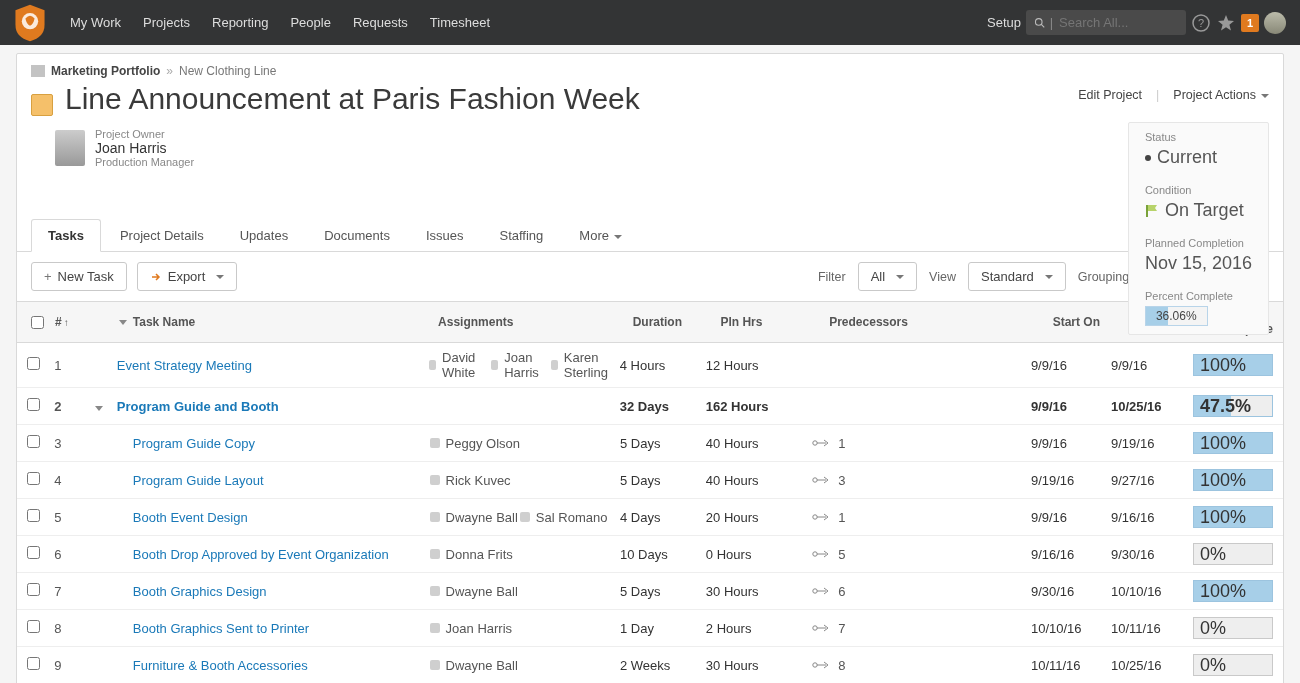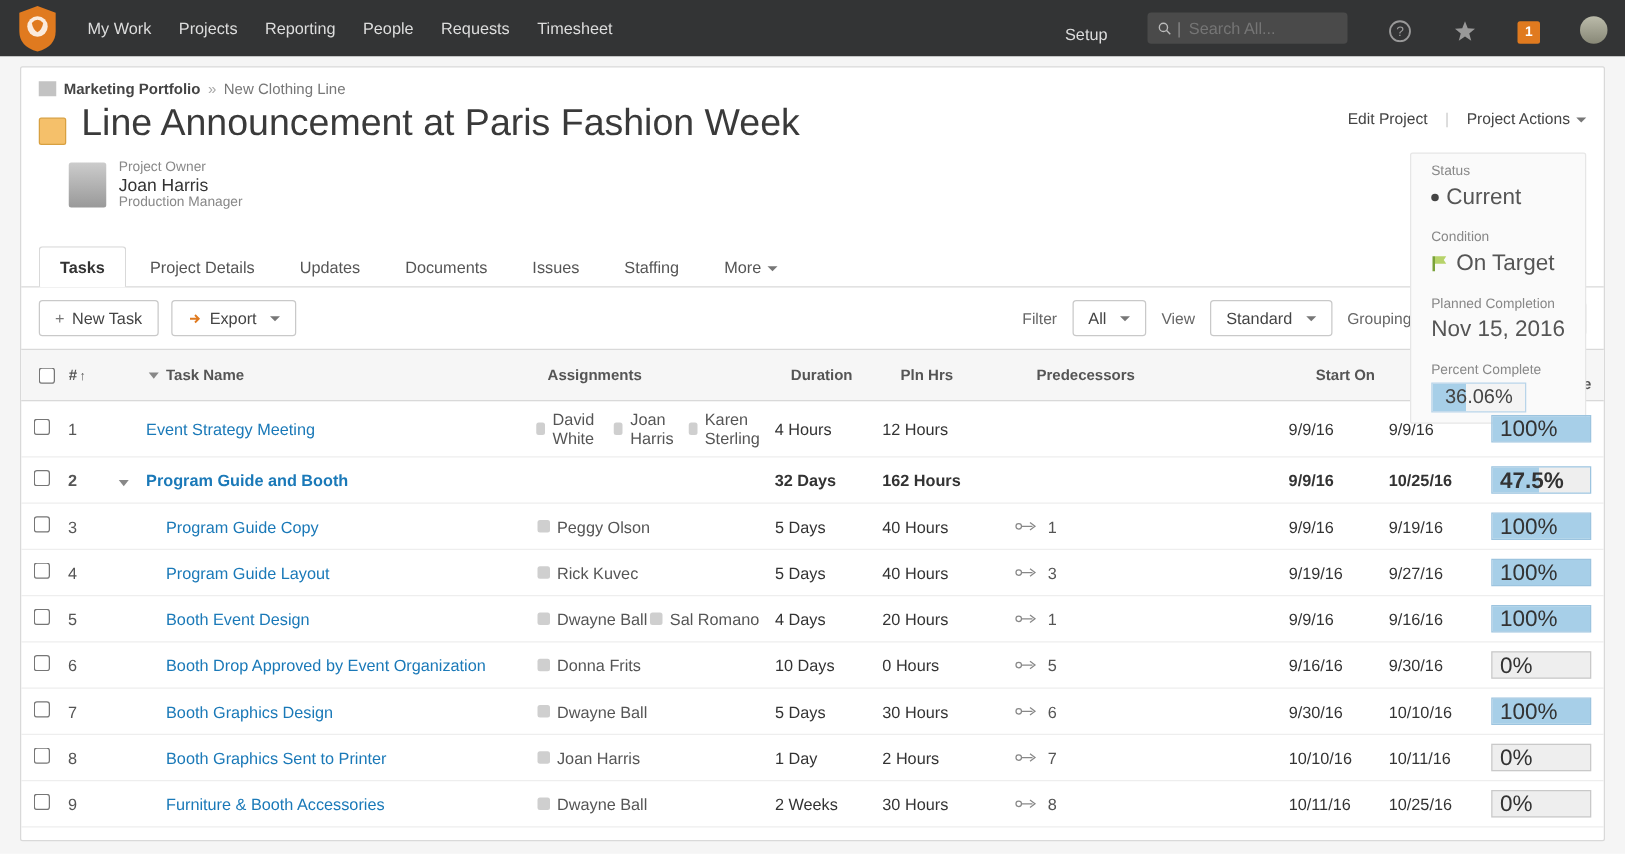--- a/index.html
+++ b/index.html
@@ -36,21 +36,21 @@
     padding:0 14px 0 10px;
     color:#ddd;
     gap:8px;
   }
   .logo{
     width:40px;height:45px;display:flex;align-items:center;justify-content:center;
   }
   .logo svg{width:40px;height:40px;}
   .topnav{display:flex;gap:22px;margin-left:12px;}
   .topnav span{color:#ddd;font-size:13px;cursor:pointer;}
-  .topbar-right{margin-left:auto;display:flex;align-items:flex-end;gap:32px;}
+  .topbar-right{margin-left:auto;display:flex;align-items:center;gap:5px;}
   .search-box{
     display:flex;align-items:center;background:#4a4a4a;border-radius:3px;
     padding:4px 8px;color:#bbb;width:160px;
   }
   .search-box input{
     background:transparent;border:none;outline:none;color:#ddd;font-size:13px;width:100%;
   }
   .icon-btn{width:20px;height:20px;display:flex;align-items:center;justify-content:center;color:#bbb;}
   .badge{
     background:#e07a1f;color:#fff;font-size:11px;font-weight:bold;
@@ -104,35 +104,35 @@
     display:flex;
     flex-direction:column;
   }
   .summary-cell{padding:8px 16px;min-width:100px;}
   .summary-cell .lbl{font-size:11px;color:#888;margin-bottom:4px;}
   .summary-cell .val{font-size:18px;color:#555;display:flex;align-items:center;gap:6px;}
   .dot{width:6px;height:6px;background:#444;border-radius:50%;display:inline-block;}
   .flag{width:14px;height:14px;display:inline-block;}
   .pct-chip{
     display:inline-block;background:linear-gradient(to right,#a7cfe8 0%,#a7cfe8 36%,#f4f4f4 36%,#f4f4f4 100%);
-    border:1px solid #b8d4e9;padding:2px 10px;font-size:16px;color:#444;
+    border:1px solid #b8d4e9;padding:2px 10px;font-size:12px;color:#444;
   }
 
   
   .tabs{
     display:flex;align-items:flex-end;gap:2px;
     padding:0 14px;border-bottom:1px solid var(--border);
     margin-top:18px;
   }
   .tab{
     padding:8px 16px;font-size:13px;color:#555;border:1px solid transparent;
     cursor:pointer;position:relative;top:1px;border-radius:3px 3px 0 0;
   }
   .tab.active{
-    background:#fff;border:1px solid var(--border);border-bottom-color:#fff;color:#333;font-weight:600;
+    background:#fff;border:1px solid var(--border);border-bottom-color:#fff;color:#333;font-weight:600;margin-top:22px;
   }
 
   
   .toolbar{
     display:flex;align-items:center;gap:10px;
     padding:10px 14px;border-bottom:1px solid var(--border);
   }
   .btn{
     display:inline-flex;align-items:center;gap:6px;
     border:1px solid var(--border-dark);background:#fff;border-radius:3px;

